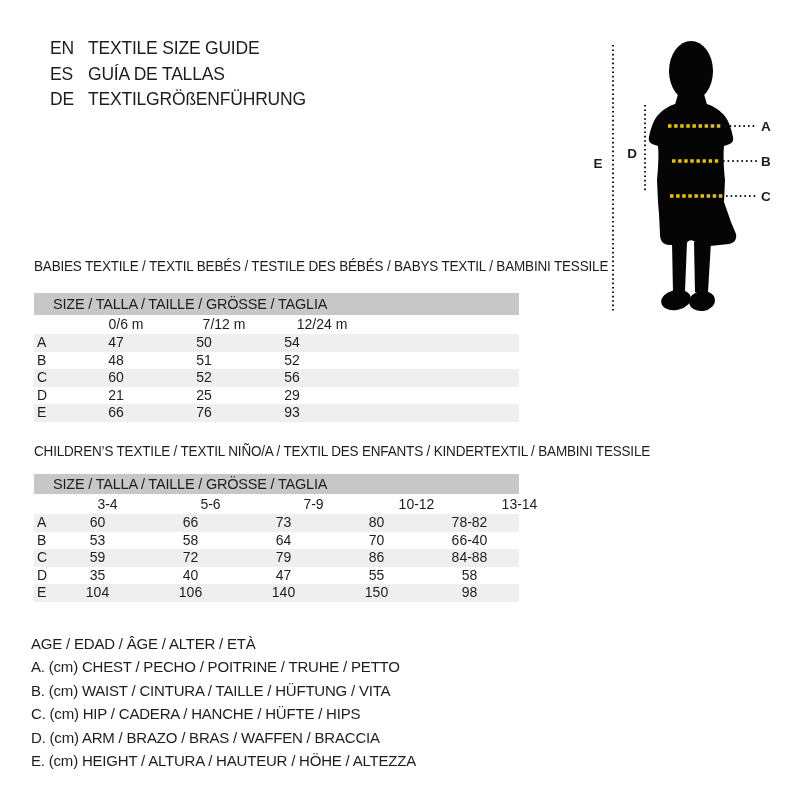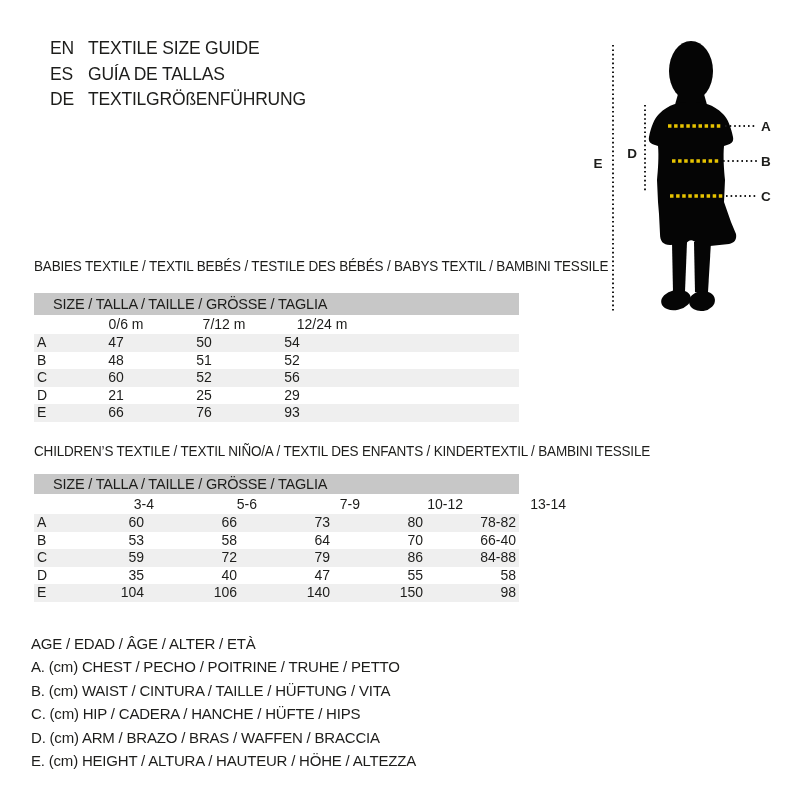--- a/index.html
+++ b/index.html
@@ -32,21 +32,21 @@
   .tbl{width:100%;}
   .tr{display:flex;height:17.5px;line-height:17.5px;font-size:14px;}
   .tr.head{height:19px;line-height:19px;gap:10px;}
   .section-children .tr.head{height:20px;line-height:20px;}
   .tr.stripe{background:#efefef;}
   .tl{flex:0 0 auto;padding-left:3px;}
   .section-babies .tl{width:35px;}
   .section-children .tl{width:14px;}
   .td{flex:0 0 auto;text-align:center;}
   .section-babies .td{width:88px;}
-  .section-children .td{width:93px;text-align:right;}
+  .section-children .td{width:93px;}
   .fill{flex:1 1 auto;}
   
   .legend{position:absolute;left:31px;top:632px;font-size:15px;line-height:23.4px;letter-spacing:-0.2px;}
   
   .measure-letter{font-family:"Liberation Sans","DejaVu Sans",sans-serif;font-size:13.5px;font-weight:bold;fill:#1d1d1b;}
 </style>
 </head>
 <body>
 
 <div class="lang-header">

